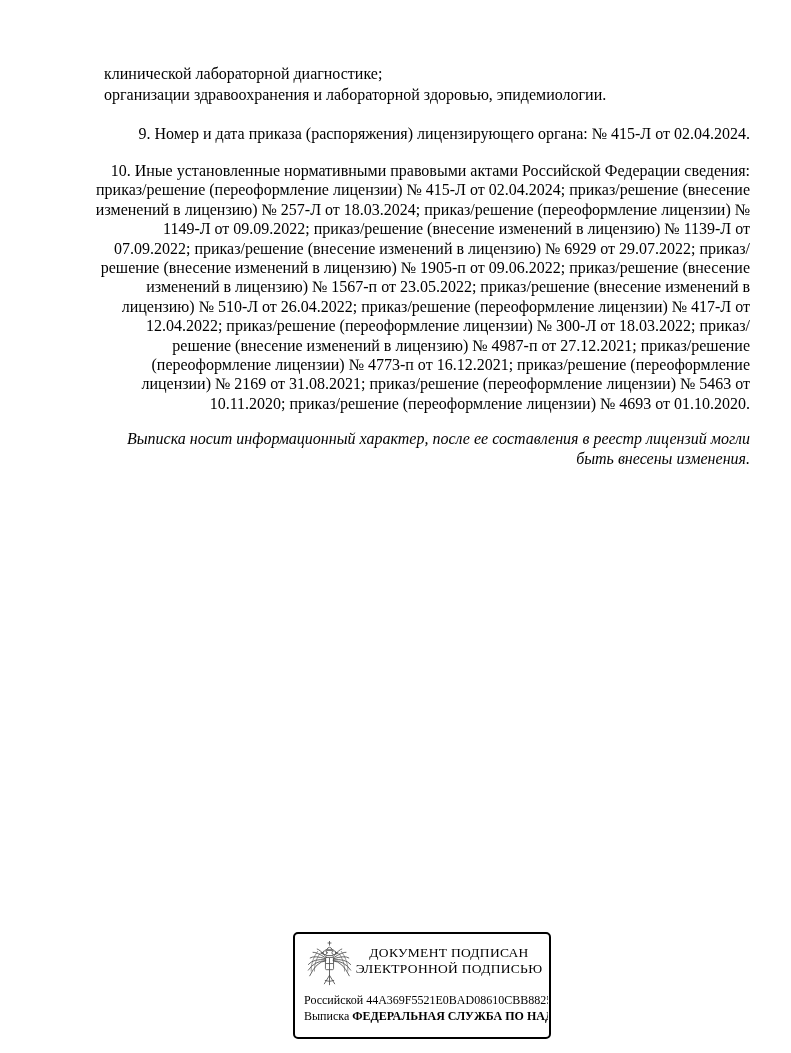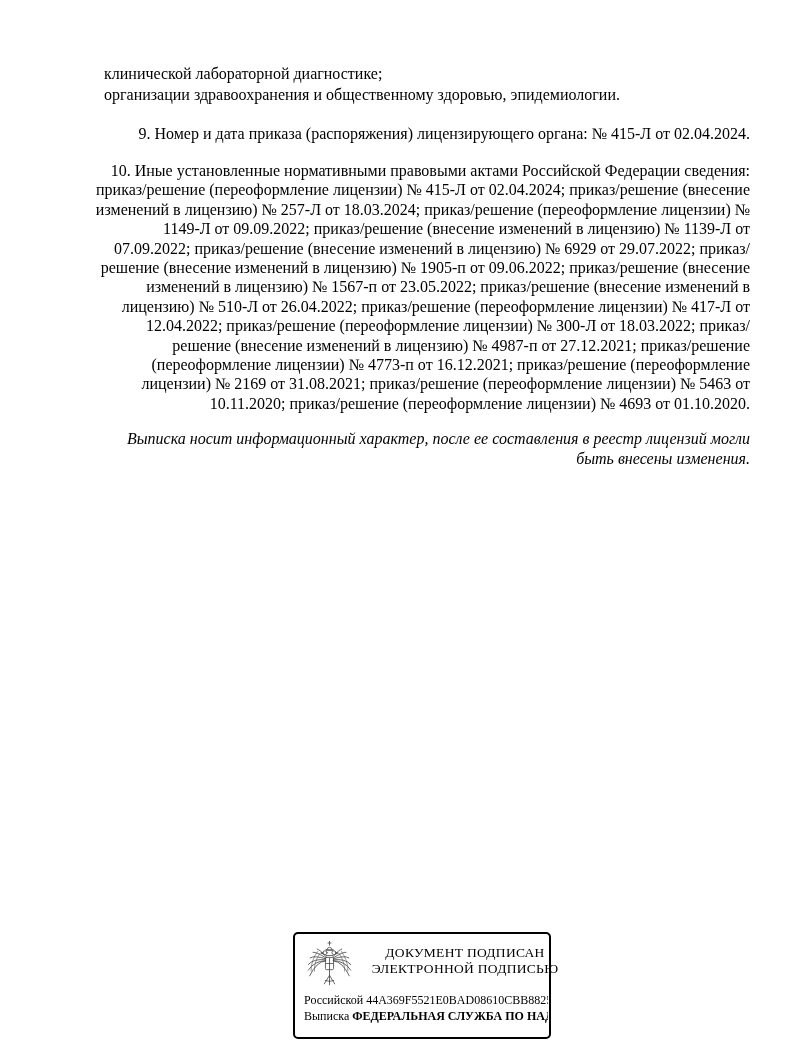--- a/index.html
+++ b/index.html
@@ -54,21 +54,20 @@
   .stamp-emblem svg { width: 100%; height: 100%; display: block; }
   .stamp-title {
     position: absolute;
     left: 60px;
     top: 11px;
     width: 188px;
     text-align: center;
     font-size: 13.5px;
     line-height: 16px;
     letter-spacing: 0.3px;
-    margin-left: 16px;
   }
   .stamp-info {
     position: absolute;
     left: 9px;
     top: 59px;
     width: 244px;
     font-size: 12px;
     line-height: 15.6px;
   }
   .info-line {
@@ -76,21 +75,21 @@
     overflow: hidden;
   }
   .owner-value { font-weight: bold; }
 </style>
 </head>
 <body>
 
 <div class="page">
 
   <div class="cont-line cont-line-1">клинической лабораторной диагностике;</div>
-  <div class="cont-line cont-line-2">организации здравоохранения и общественному здоровью, эпидемиологии.</div>
+  <div class="cont-line cont-line-2">организации здравоохранения и лабораторной здоровью, эпидемиологии.</div>
 
   <div class="para clause9">9. Номер и дата приказа (распоряжения) лицензирующего органа: № 415-Л от 02.04.2024.</div>
 
   <div class="para clause10">10. Иные установленные нормативными правовыми актами Российской Федерации сведения: приказ/решение (переоформление лицензии) № 415-Л от 02.04.2024; приказ/решение (внесение изменений в лицензию) № 257-Л от 18.03.2024; приказ/решение (переоформление лицензии) № 1149-Л от 09.09.2022; приказ/решение (внесение изменений в лицензию) № 1139-Л от 07.09.2022; приказ/решение (внесение изменений в лицензию) № 6929 от 29.07.2022; приказ/решение (внесение изменений в лицензию) № 1905-п от 09.06.2022; приказ/решение (внесение изменений в лицензию) № 1567-п от 23.05.2022; приказ/решение (внесение изменений в лицензию) № 510-Л от 26.04.2022; приказ/решение (переоформление лицензии) № 417-Л от 12.04.2022; приказ/решение (переоформление лицензии) № 300-Л от 18.03.2022; приказ/решение (внесение изменений в лицензию) № 4987-п от 27.12.2021; приказ/решение (переоформление лицензии) № 4773-п от 16.12.2021; приказ/решение (переоформление лицензии) № 2169 от 31.08.2021; приказ/решение (переоформление лицензии) № 5463 от 10.11.2020; приказ/решение (переоформление лицензии) № 4693 от 01.10.2020.</div>
 
   <div class="para note">Выписка носит информационный характер, после ее составления в реестр лицензий могли быть внесены изменения.</div>
 
   <div class="stamp">
 
     <div class="stamp-emblem">

